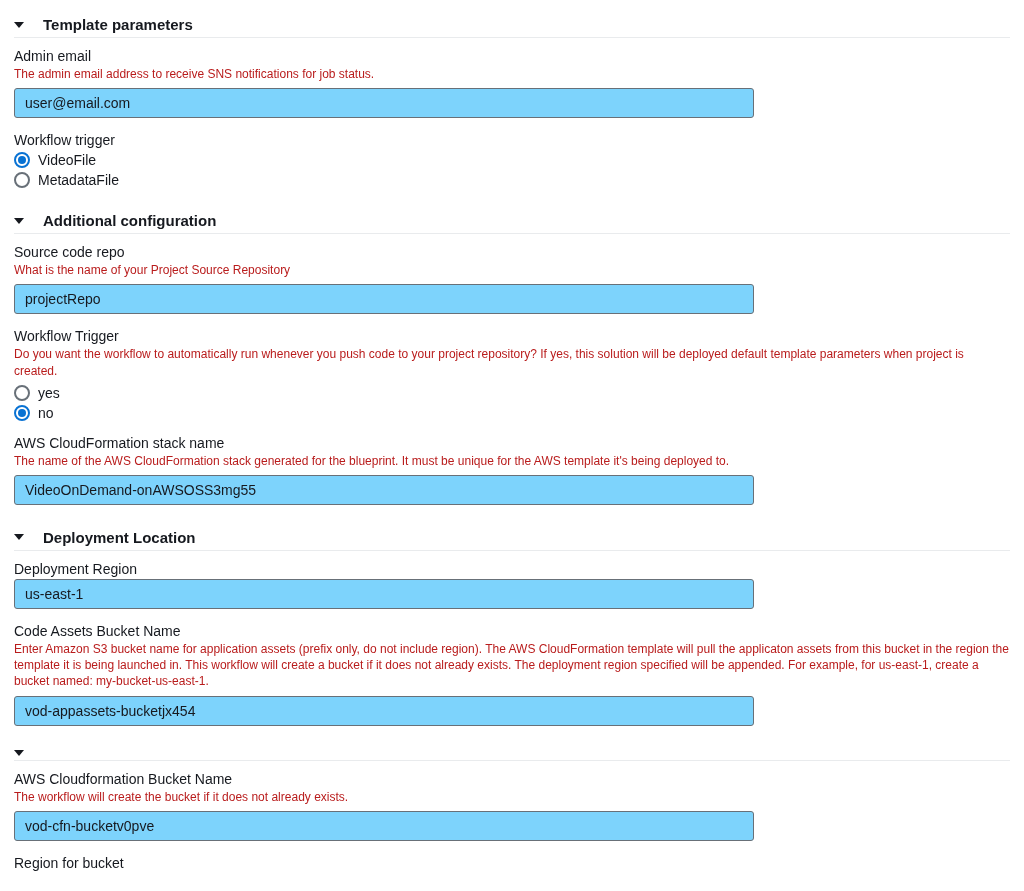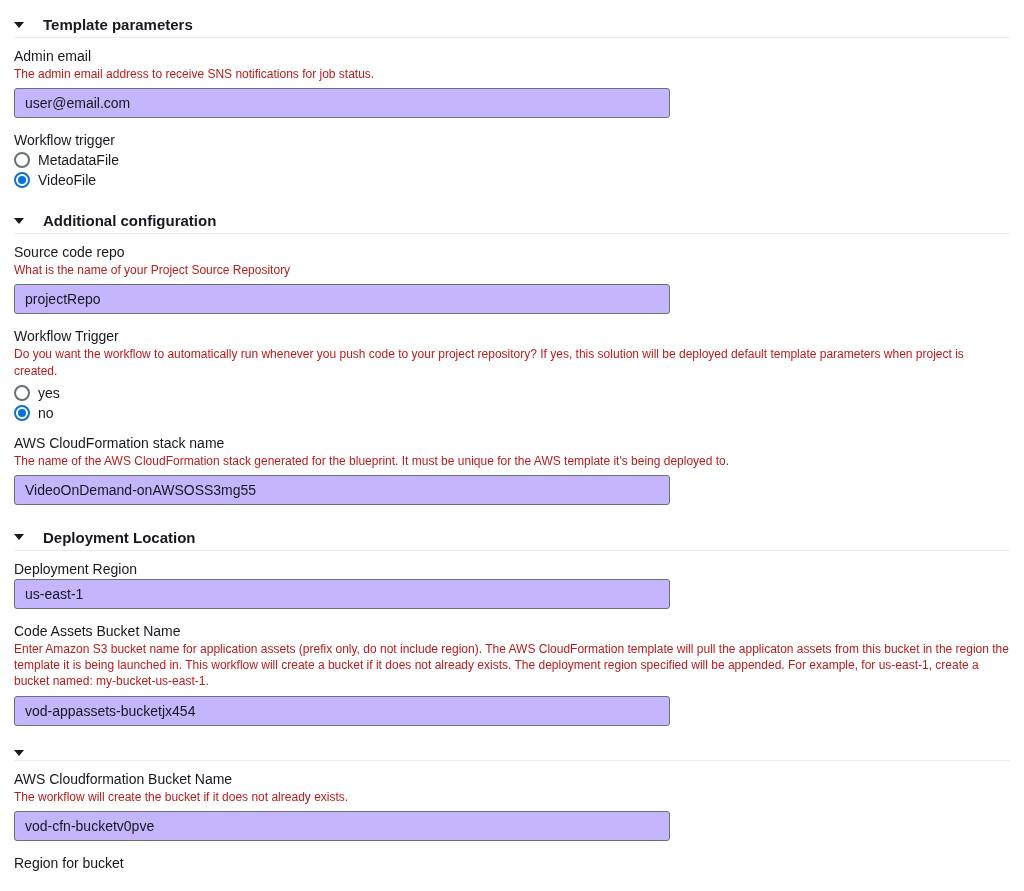--- a/index.html
+++ b/index.html
@@ -36,27 +36,27 @@
     font-size: 14px;
     margin-bottom: 2px;
   }
   .field-desc {
     font-size: 12px;
     color: #b91c1c;
     margin-bottom: 6px;
     line-height: 1.35;
   }
   input[type="text"] {
-    width: 656px;
+    width: 740px;
     max-width: 100%;
     padding: 6px 10px;
     font-size: 14px;
     border: 1px solid #687078;
     border-radius: 3px;
-    background: #c4b5fd;
+    background: #7dd3fc;
     color: #16191f;
   }
   .radio-row {
     display: flex;
     align-items: center;
     gap: 8px;
     margin: 4px 0;
     cursor: pointer;
   }
   .radio-outer {
@@ -86,28 +86,28 @@
 
   <div class="field">
     <div class="field-label">Admin email</div>
     <div class="field-desc">The admin email address to receive SNS notifications for job status.</div>
     <input type="text" value="user@email.com" style="">
   </div>
 
   <div class="field">
     <div class="field-label">Workflow trigger</div>
     <div class="radio-row">
-      <span class="radio-outer"></span>
-      <span class="radio-label">MetadataFile</span>
-    </div>
-    <div class="radio-row">
       <span class="radio-outer selected">
           <span class="radio-inner"></span>
         </span>
       <span class="radio-label">VideoFile</span>
+    </div>
+    <div class="radio-row">
+      <span class="radio-outer"></span>
+      <span class="radio-label">MetadataFile</span>
     </div>
   </div>
 </div>
 
 <div class="section-block">
   <div class="section-header">
     <span class="caret"></span>
     <span>Additional configuration</span>
   </div>
 

